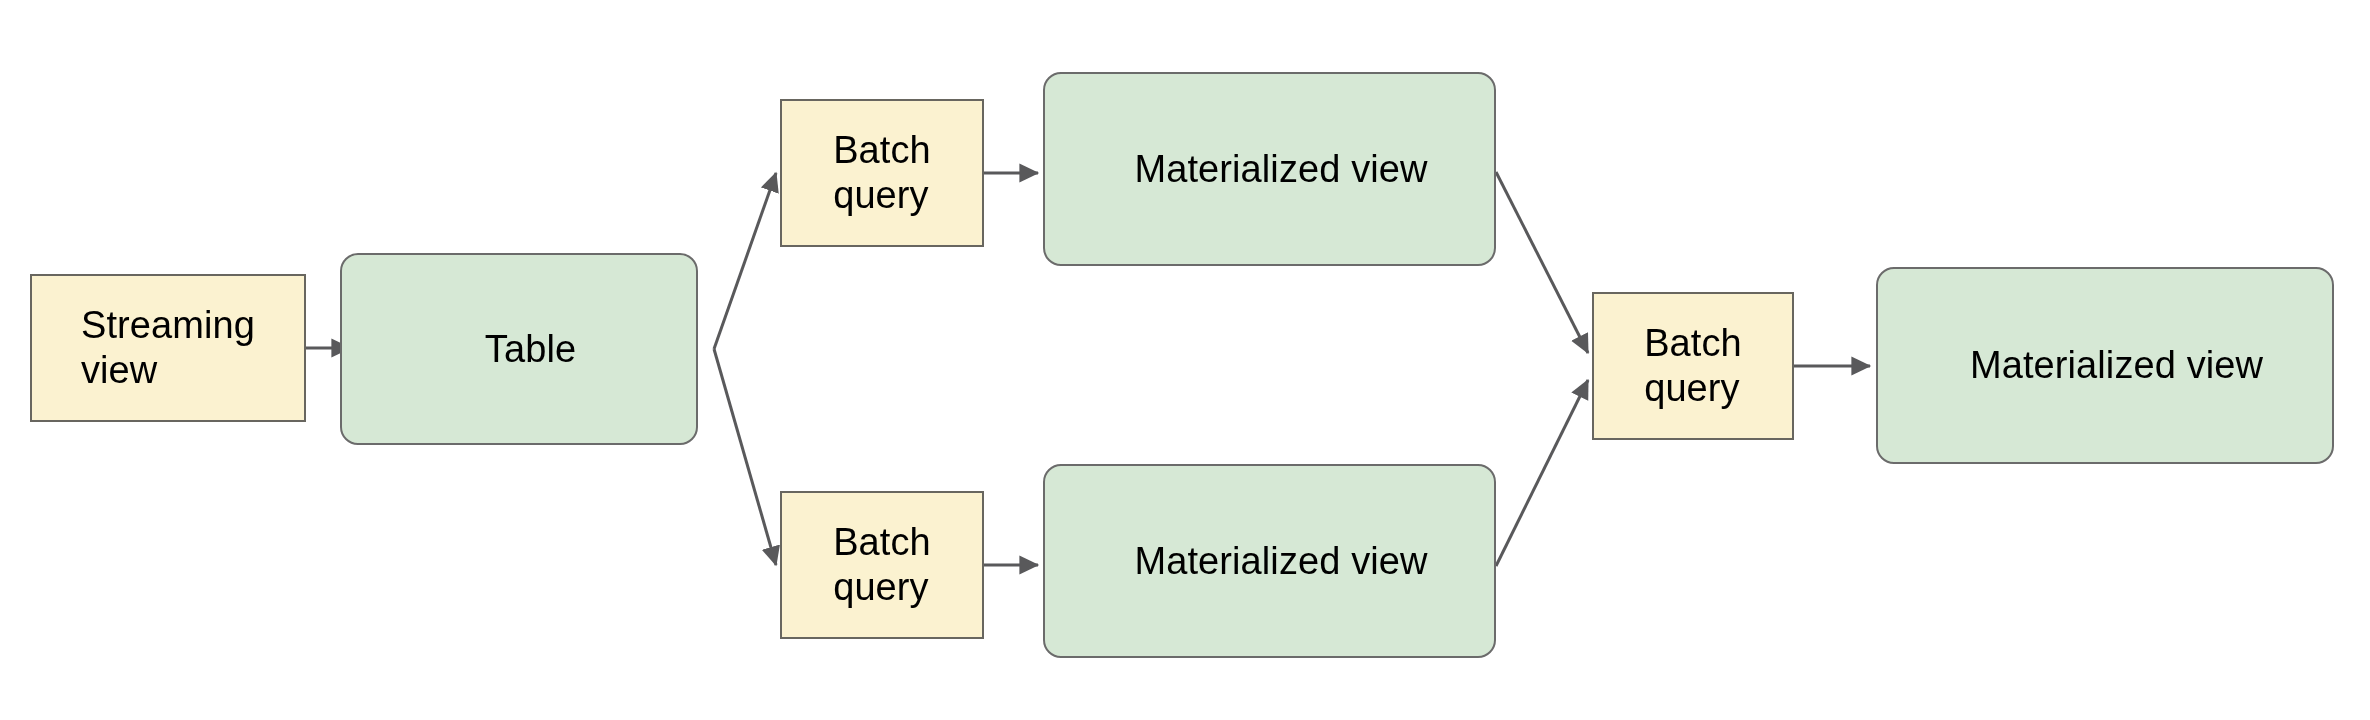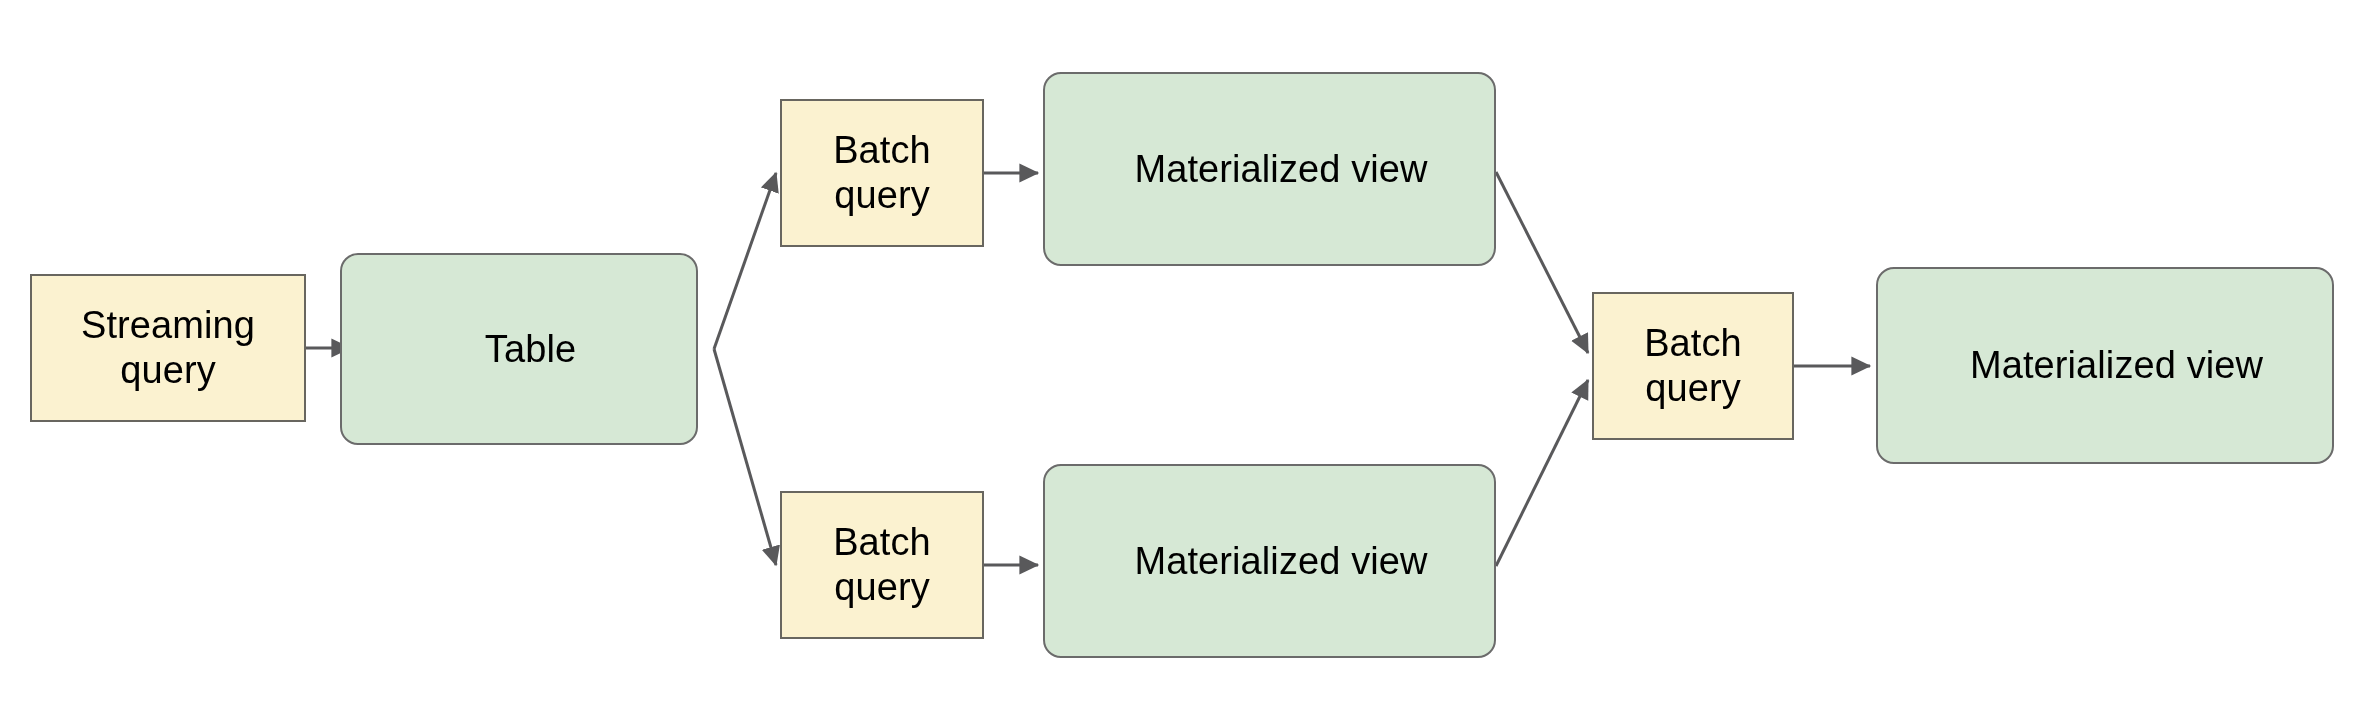--- a/index.html
+++ b/index.html
@@ -25,21 +25,20 @@
     width: 2370px;
     height: 720px;
     pointer-events: none;
   }
   .node {
     position: absolute;
     box-sizing: border-box;
     display: flex;
     align-items: center;
     justify-content: center;
-    text-align: center;
     color: #000000;
     font-family: "Liberation Sans", sans-serif;
     font-size: 38px;
     line-height: 1.18;
     letter-spacing: 0.1px;
     border: 2px solid #6d28d9;
     z-index: 2;
   }
   .node .node-label {
     display: block;
@@ -76,21 +75,21 @@
         <line x1="984" y1="173" x2="1038" y2="173" stroke="#59595b" stroke-width="3" stroke-linecap="butt" marker-end="url(#arrowhead)"></line>
         <line x1="984" y1="565" x2="1038" y2="565" stroke="#59595b" stroke-width="3" stroke-linecap="butt" marker-end="url(#arrowhead)"></line>
         <line x1="1496" y1="172" x2="1588" y2="353" stroke="#59595b" stroke-width="3" stroke-linecap="butt" marker-end="url(#arrowhead)"></line>
         <line x1="1496" y1="566" x2="1588" y2="380" stroke="#59595b" stroke-width="3" stroke-linecap="butt" marker-end="url(#arrowhead)"></line>
         <line x1="1794" y1="366" x2="1870" y2="366" stroke="#59595b" stroke-width="3" stroke-linecap="butt" marker-end="url(#arrowhead)"></line>
       </g>
   </svg>
 
   <div class="node node-process" style="left: 30px; top: 274px; width: 276px; height: 148px; background: rgb(251, 242, 208); border-color: rgb(104, 102, 95); color: rgb(0, 0, 0);">
     <span class="node-label">Streaming
-query</span>
+view</span>
   </div>
 
   <div class="node node-store" style="left: 340px; top: 253px; width: 358px; height: 192px; background: rgb(214, 232, 213); border-color: rgb(107, 107, 107); color: rgb(0, 0, 0);">
     <span class="node-label">Table</span>
   </div>
 
   <div class="node node-process" style="left: 780px; top: 99px; width: 204px; height: 148px; background: rgb(251, 242, 208); border-color: rgb(104, 102, 95); color: rgb(0, 0, 0);">
     <span class="node-label">Batch
 query</span>
   </div>

